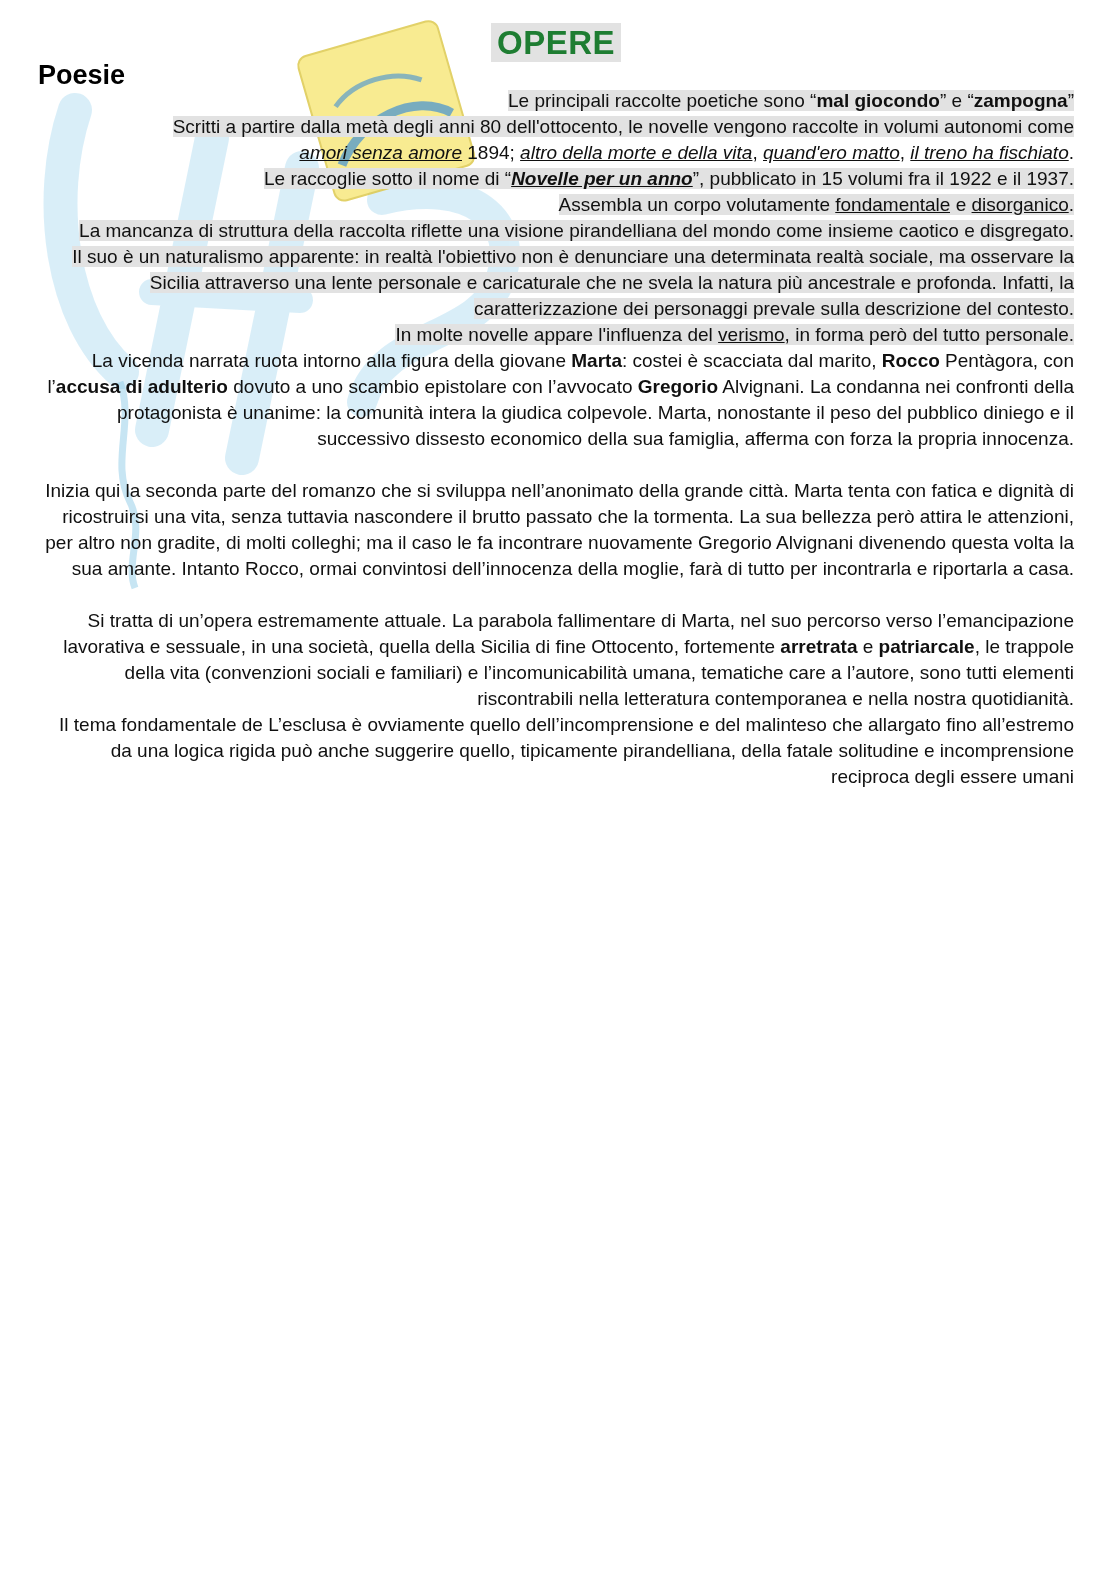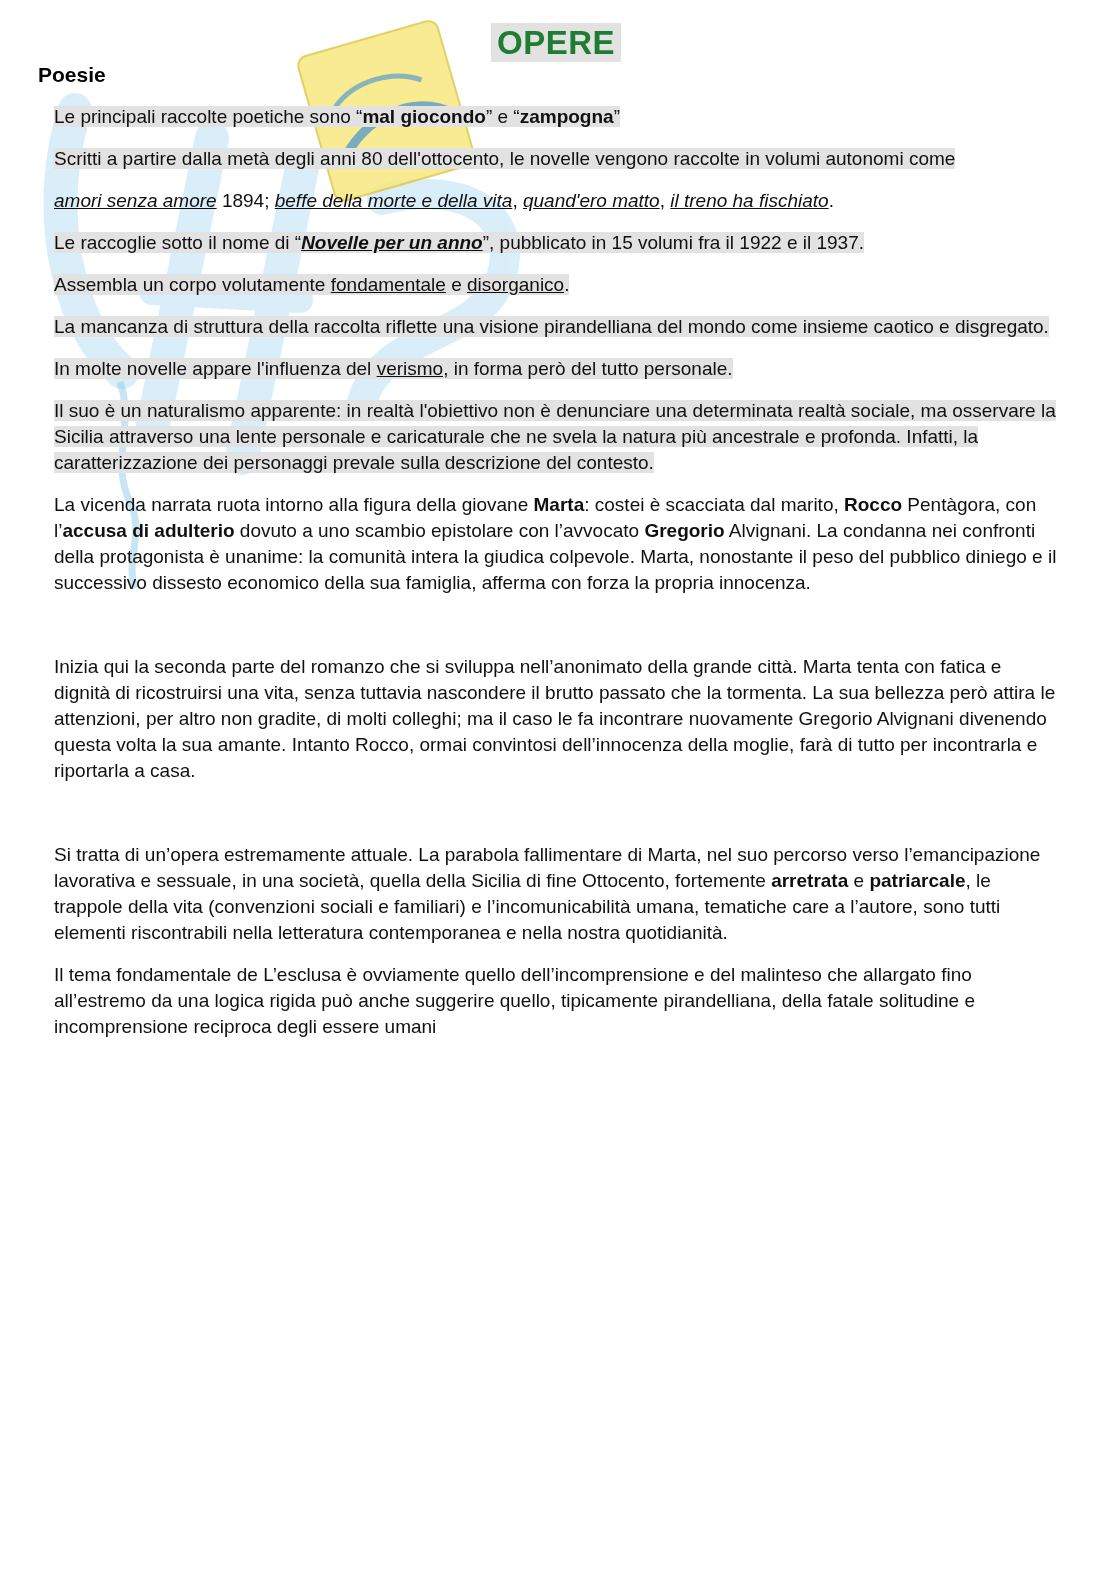--- a/index.html
+++ b/index.html
@@ -15,23 +15,23 @@
   .content { position: relative; z-index: 1; padding: 24px 42px 0 38px; }
 
   h1.doc-title {
     margin: 0; text-align: center;
     font-size: 33px; font-weight: 700; letter-spacing: 0.5px;
     color: var(--green, #1e7d32);
   }
   h1.doc-title .hl { padding: 1px 6px; }
 
   h2.sec-heading {
-    margin: 0; font-size: 21px; line-height: 26px; font-weight: 700; color: #000;
+    margin: 0; font-size: 27px; line-height: 26px; font-weight: 700; color: #000;
   }
-  p.line { margin: 16px; font-size: 19px; line-height: 26px; }
+  p.line { margin: 0; font-size: 19px; line-height: 26px; text-align: right; }
 
   .h-poesie  { margin-top: 36px; }
   .h-novelle { margin-top: 34px; }
   .h-romanzi { margin-top: 54px; }
 
   .mt2 { margin-top: 4px; }
   .gap { height: 26px; }
 
   .esclusa-title { margin-top: 14px; line-height: 40px; font-size: 19px; }
 
@@ -67,26 +67,26 @@
   </div>
 
   <div class="content">
 
     <h1 class="doc-title"><span class="hl">OPERE</span></h1>
 
     <h2 class="sec-heading h-poesie">Poesie</h2>
     <p class="line mt2"><span class="hl">Le principali raccolte poetiche sono “</span><span class="b hl">mal giocondo</span><span class="hl">” e  “</span><span class="b hl">zampogna</span><span class="hl">”</span></p>
 
     <p class="line mt2"><span class="hl">Scritti a partire dalla metà degli anni 80 dell'ottocento, le novelle vengono raccolte in volumi autonomi come </span></p>
-    <p class="line"><span class="i u">amori senza amore</span><span> 1894; </span><span class="i u">beffe della morte e della vita</span><span>, </span><span class="i u">quand'ero matto</span><span>, </span><span class="i u">il treno ha fischiato</span><span>.</span></p>
+    <p class="line"><span class="i u">amori senza amore</span><span> 1894; </span><span class="i u">altro della morte e della vita</span><span>, </span><span class="i u">quand'ero matto</span><span>, </span><span class="i u">il treno ha fischiato</span><span>.</span></p>
     <p class="line"><span class="hl">Le raccoglie sotto il nome di “</span><span class="b i u hl">Novelle per un anno</span><span class="hl">”, pubblicato in 15 volumi fra il 1922 e il 1937.</span></p>
     <p class="line"><span class="hl">Assembla un corpo volutamente </span><span class="u hl">fondamentale</span><span class="hl"> e </span><span class="u hl">disorganico</span><span class="hl">.</span></p>
     <p class="line"><span class="hl">La mancanza di struttura della raccolta riflette una visione pirandelliana del mondo come insieme caotico e disgregato.</span></p>
+    <p class="line"><span class="hl">Il suo è un naturalismo apparente: in realtà l'obiettivo non è denunciare una determinata realtà sociale, ma osservare la Sicilia attraverso una lente personale e caricaturale che ne svela la natura più ancestrale e profonda. Infatti, la caratterizzazione dei personaggi prevale sulla descrizione del contesto.</span></p>
     <p class="line"><span class="hl">In molte novelle appare l'influenza del </span><span class="u hl">verismo</span><span class="hl">, in forma però del tutto personale.</span></p>
-    <p class="line"><span class="hl">Il suo è un naturalismo apparente: in realtà l'obiettivo non è denunciare una determinata realtà sociale, ma osservare la Sicilia attraverso una lente personale e caricaturale che ne svela la natura più ancestrale e profonda. Infatti, la caratterizzazione dei personaggi prevale sulla descrizione del contesto.</span></p>
 
 
 
     <p class="line"><span>La vicenda narrata ruota intorno alla figura della giovane </span><span class="b">Marta</span><span>: costei è scacciata dal marito, </span><span class="b">Rocco</span><span> Pentàgora, con l’</span><span class="b">accusa di adulterio</span><span> dovuto a uno scambio epistolare con l’avvocato </span><span class="b">Gregorio</span><span> Alvignani. La condanna nei confronti della protagonista è unanime: la comunità intera la giudica colpevole. Marta, nonostante il peso del pubblico diniego e il successivo dissesto economico della sua famiglia, afferma con forza la propria innocenza.</span></p>
 
     <div class="gap"></div>
 
     <p class="line"><span>Inizia qui la seconda parte del romanzo che si sviluppa nell’anonimato della grande città. Marta tenta con fatica e dignità di ricostruirsi una vita, senza tuttavia nascondere il brutto passato che la tormenta. La sua bellezza però attira le attenzioni, per altro non gradite, di molti colleghi; ma il caso le fa incontrare nuovamente Gregorio Alvignani divenendo questa volta la sua amante. Intanto Rocco, ormai convintosi dell’innocenza della moglie, farà di tutto per incontrarla e riportarla a casa.</span></p>
 
     <div class="gap"></div>

